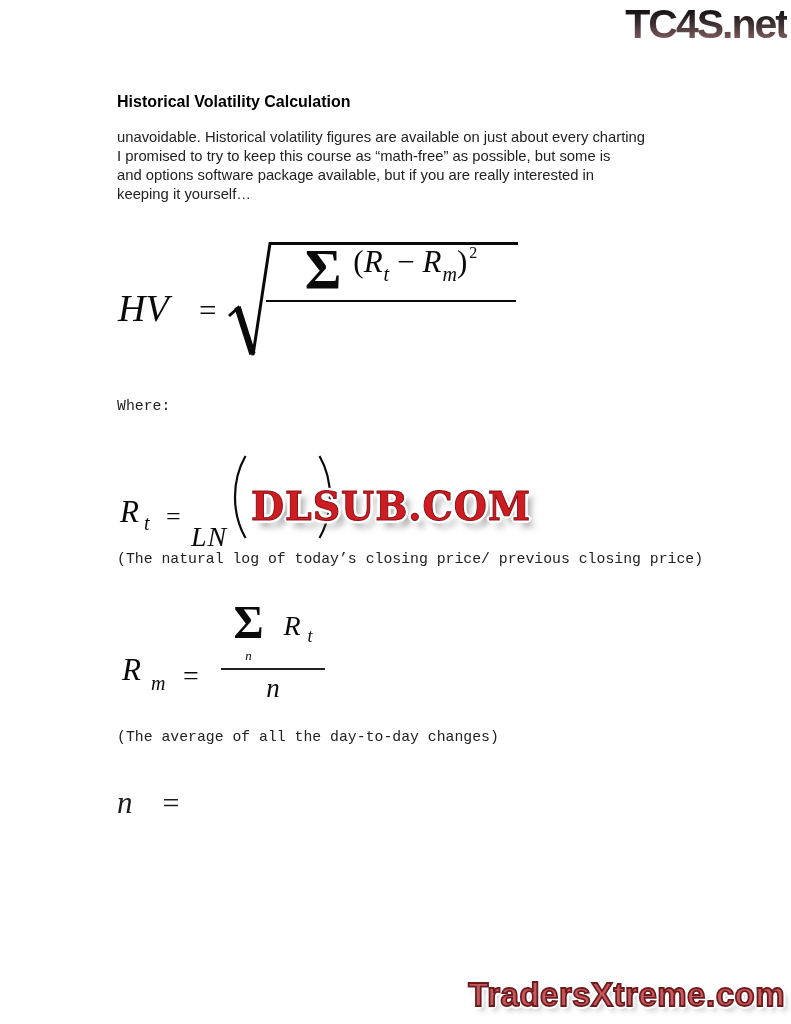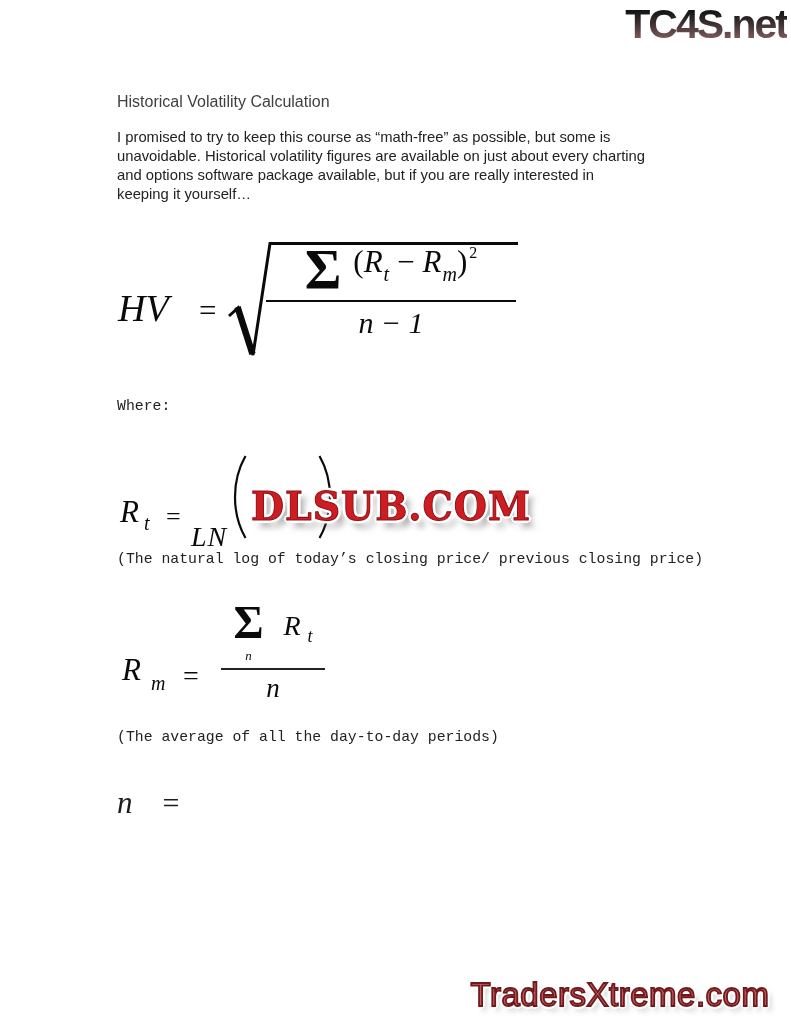--- a/index.html
+++ b/index.html
@@ -17,21 +17,21 @@
     -webkit-background-clip:text; background-clip:text;
     color:transparent; -webkit-text-fill-color:transparent;
   }
   .tc4s::before {
     content:attr(data-text);
     position:absolute; left:3px; top:2px; z-index:-1;
     color:#c3c2c2; -webkit-text-fill-color:#c3c2c2;
   }
 
   
-  .heading { left:117px; top:93px; font-size:16px; font-weight:normal; color:#404040; }
+  .heading { left:117px; top:93px; font-size:16px; font-weight:bold; color:#000000; }
   .intro   { left:117px; top:128px; width:600px; font-size:14.8px; line-height:19px; color:#222; }
   .plain   { font-size:14.8px; color:#222;font-family:Liberation Mono, monospace; }
   .where   { left:117px; top:398px; }
   .cap1    { left:117px; top:551px; }
   .cap2    { left:117px; top:729px; }
 
   
   .math, .math span, .math div { font-family:"Liberation Serif", serif; color:#0a0a0a; }
   .it   { font-style:italic; }
   .up   { font-style:normal; }
@@ -94,61 +94,60 @@
   .rm-den { text-align:center; font-size:27px; font-style:italic; padding-top:3px; }
 
   
   .n-block { left:117px; top:785px; display:flex; align-items:baseline; }
   .n-lhs { font-size:31px; font-style:italic; font-family:"Liberation Serif", serif; }
   .n-eq  { font-size:30px; font-family:"Liberation Serif", serif; margin-left:30px; }
   .n-label { font-family:"Liberation Sans", sans-serif; font-size:14.8px; color:#222; margin-left:34px; }
 
   
   .traders {
-    position:absolute; left:455px; top:976px; width:330px; text-align:center;
-    font-family:"Liberation Sans", sans-serif; font-weight:normal;
+    position:absolute; left:455px; top:976px; width:330px; text-align:right;
+    font-family:"Liberation Sans", sans-serif; font-weight:bold;
     font-size:33px; line-height:38px; letter-spacing:0.5px;
     color:#c55a5e; -webkit-text-stroke:1.8px #6e191c;
     text-shadow:
       -2px -2px 1px #fff, 2px -2px 1px #fff, -2px 2px 1px #fff, 2px 2px 1px #fff,
       0 -3px 1px #fff, 0 3px 1px #fff, -3px 0 1px #fff, 3px 0 1px #fff,
       4px 5px 5px rgba(140,140,140,0.5);
   }
 </style>
 </head>
 <body>
 
 <div class="page">
 
   <div class="tc4s" data-text="TC4S.net">TC4S.net</div>
 
   <h1 class="abs heading">Historical Volatility Calculation</h1>
 
   <div class="abs intro">
+    <div>unavoidable. Historical volatility figures are available on just about every charting</div>
     <div>I promised to try to keep this course as “math-free” as possible, but some is</div>
-    <div>unavoidable. Historical volatility figures are available on just about every charting</div>
     <div>and options software package available, but if you are really interested in</div>
     <div>keeping it yourself…</div>
   </div>
 
   <div class="abs math hv-block">
     <span class="hv-lhs">HV</span>
     <span class="hv-eq">=</span>
     <div class="sqrt">
       <svg width="296" height="126" viewBox="0 0 296 126">
         <path d="M3,78 L12,70 L27,117 L44,5.5 L292,5.5" fill="none" stroke="#0a0a0a" stroke-width="3"></path>
         <path d="M11.5,69 L26.5,116" fill="none" stroke="#0a0a0a" stroke-width="6.5"></path>
       </svg>
       <div class="hv-frac">
         <div class="hv-num">
           <span class="big-sigma">Σ</span>
           <span class="hv-expr"><span class="up">(</span><span class="it">R</span><span class="msub">t</span><span class="up minus">−</span><span class="it">R</span><span class="msub">m</span><span class="up">)</span><span class="msup">2</span></span>
         </div>
         <div class="hv-bar"></div>
-        <div class="hv-den">n − 1</div>
       </div>
     </div>
   </div>
 
   <p class="abs plain where">Where:</p>
 
   <div class="abs math rt-block">
     <span class="rt-lhs">R</span>
     <span class="rt-sub">t</span>
     <span class="rt-eq">=</span>
@@ -175,21 +174,21 @@
           <span class="rm-sigma">Σ</span>
           <span class="rm-sigma-sub">n</span>
         </span>
         <span class="rm-rt"><span class="it">R</span>&nbsp;<span class="ssub">t</span></span>
       </div>
       <div class="rm-bar"></div>
       <div class="rm-den">n</div>
     </div>
   </div>
 
-  <p class="abs plain cap2">(The average of all the day-to-day periods)</p>
+  <p class="abs plain cap2">(The average of all the day-to-day changes)</p>
 
   <div class="abs n-block">
     <span class="n-lhs">n</span>
     <span class="n-eq">=</span>
   </div>
 
   <div class="traders">TradersXtreme.com</div>
 
 </div>
 

